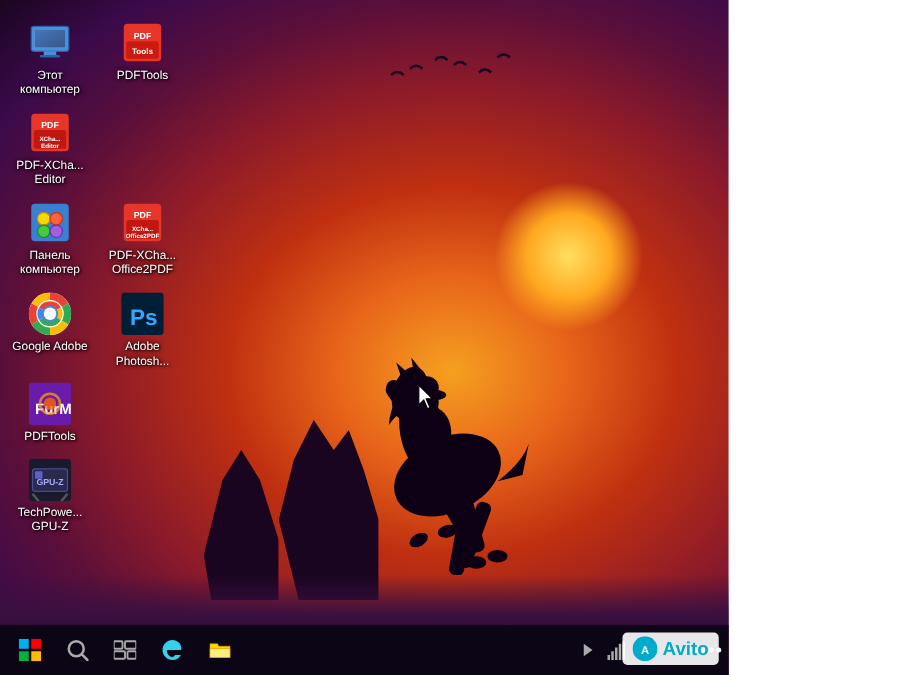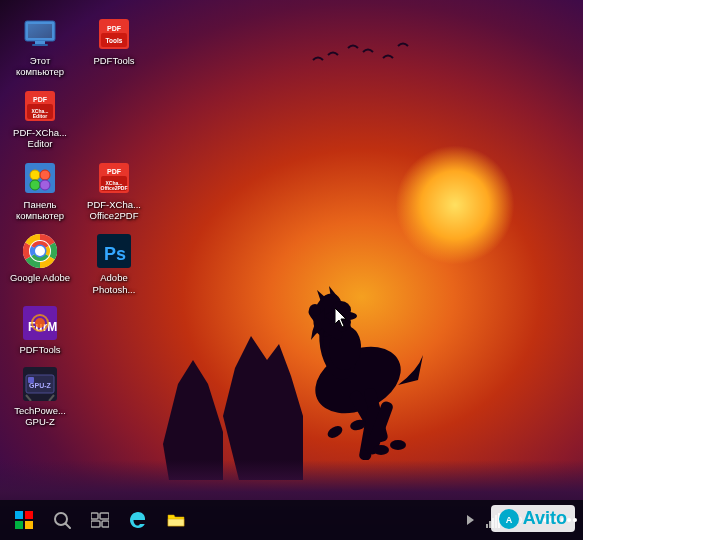--- a/index.html
+++ b/index.html
@@ -524,15 +524,15 @@
         <div class="tray-dot"></div>
       </div>
     </div>
   </div>
 
   <div class="avito-badge">
     <svg width="20" height="20" viewBox="0 0 20 20">
       <circle cx="10" cy="10" r="10" fill="#00aacc"></circle>
       <text x="10" y="14" text-anchor="middle" font-size="9" font-weight="bold" fill="white" font-family="sans-serif">A</text>
     </svg>
-    <span style="color:#00aacc;font-weight:bold;font-size:18px;">Avito</span>
+    <span style="color:#00aacc;font-weight:bold;font-size:15px;">Avito</span>
   </div>
 </div>
 
 </body></html>

